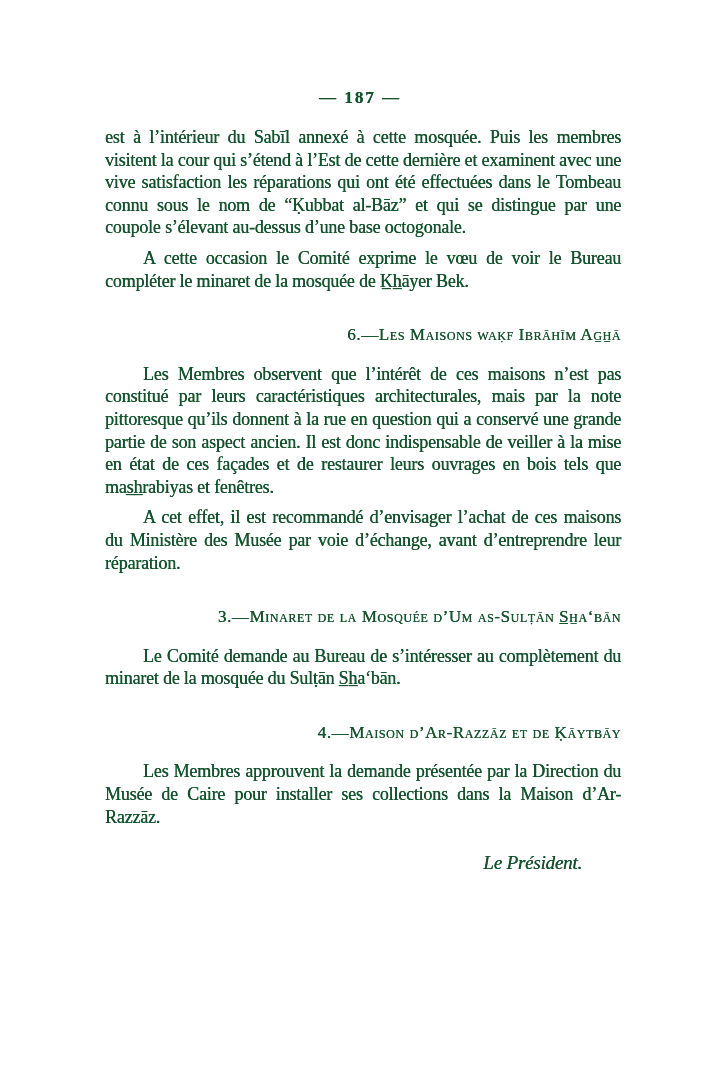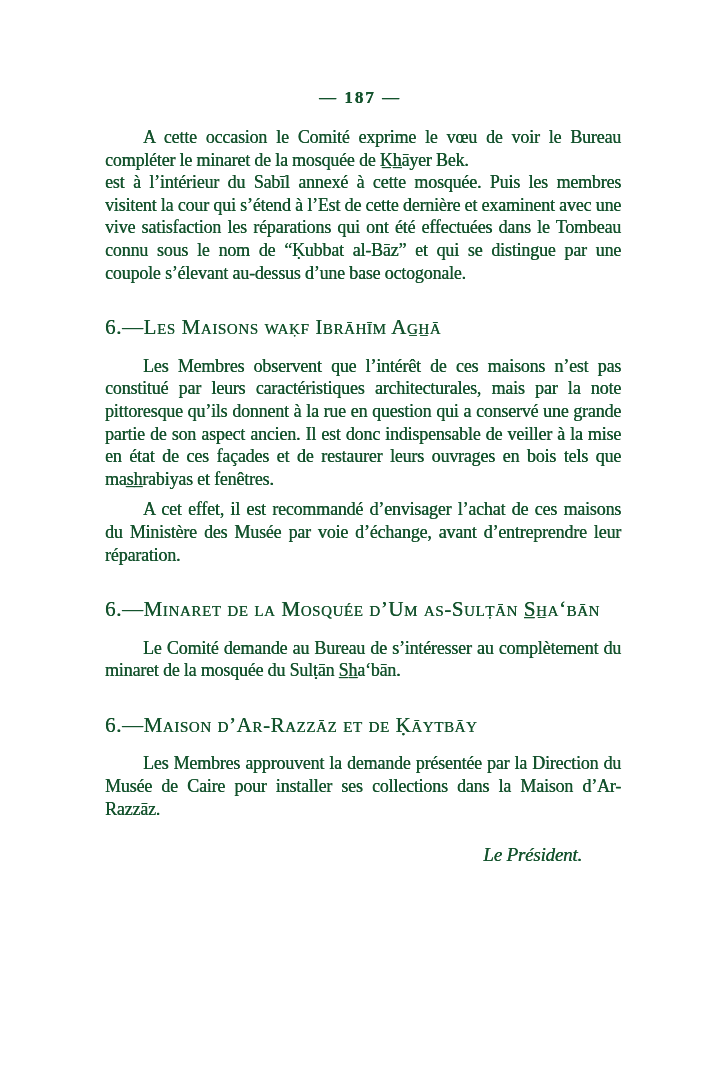--- a/index.html
+++ b/index.html
@@ -37,59 +37,59 @@
   .para {
     margin: 8px 0 0 0;
     text-indent: 38px;
   }
   .para.first {
     margin-top: 0;
     text-indent: 0;
   }
   .heading {
     margin: 32px 0 16px 0;
-    text-align: left;
+    text-align: right;
     text-indent: 0;
     font-variant: small-caps;
-    font-size: 21px;
+    font-size: 17px;
     letter-spacing: 0.6px;
     font-weight: normal;
   }
   .signature {
     margin: 24px 0 0 0;
     padding-right: 39px;
     text-align: right;
     font-style: italic;
     font-size: 19px;
     text-indent: 0;
   }
 </style>
 </head>
 <body>
 
 <div class="page">
   <div class="pagenum">— 187 —</div>
 
   <div class="content">
 
+    <p class="para first">est à l’intérieur du Sabīl annexé à cette mosquée.  Puis les membres visitent la cour qui s’étend à l’Est de cette dernière et examinent avec une vive satisfaction les réparations qui ont été effectuées dans le Tombeau connu sous le nom de “Ḳubbat al-Bāz” et qui se distingue par une coupole s’élevant au-dessus d’une base octogonale.</p>
+
     <p class="para">A cette occasion le Comité exprime le vœu de voir le Bureau compléter le minaret de la mosquée de K̲h̲āyer Bek.</p>
-
-    <p class="para first">est à l’intérieur du Sabīl annexé à cette mosquée.  Puis les membres visitent la cour qui s’étend à l’Est de cette dernière et examinent avec une vive satisfaction les réparations qui ont été effectuées dans le Tombeau connu sous le nom de “Ḳubbat al-Bāz” et qui se distingue par une coupole s’élevant au-dessus d’une base octogonale.</p>
 
     <p class="heading">6.—Les Maisons waḳf Ibrāhīm Ag̲h̲ā</p>
 
 
     <p class="para">Les Membres observent que l’intérêt de ces maisons n’est pas constitué par leurs caractéristiques architecturales, mais par la note pittoresque qu’ils donnent à la rue en question qui a conservé une grande partie de son aspect ancien.  Il est donc indispensable de veiller à la mise en état de ces façades et de restaurer leurs ouvrages en bois tels que mas̲h̲rabiyas et fenêtres.</p>
 
     <p class="para">A cet effet, il est recommandé d’envisager l’achat de ces maisons du Ministère des Musée par voie d’échange, avant d’entreprendre leur réparation.</p>
 
-    <p class="heading">6.—Minaret de la Mosquée d’Um as-Sulṭān S̲h̲a‘bān</p>
+    <p class="heading">3.—Minaret de la Mosquée d’Um as-Sulṭān S̲h̲a‘bān</p>
 
     <p class="para">Le Comité demande au Bureau de s’intéresser au complètement du minaret de la mosquée du Sulṭān S̲h̲a‘bān.</p>
 
-    <p class="heading">6.—Maison d’Ar-Razzāz et de Ḳāytbāy</p>
+    <p class="heading">4.—Maison d’Ar-Razzāz et de Ḳāytbāy</p>
 
     <p class="para">Les Membres approuvent la demande présentée par la Direction du Musée de Caire pour installer ses collections dans la Maison d’Ar-Razzāz.</p>
 
     <p class="signature">Le Président.</p>
 
   </div>
 </div>
 
 </body></html>

